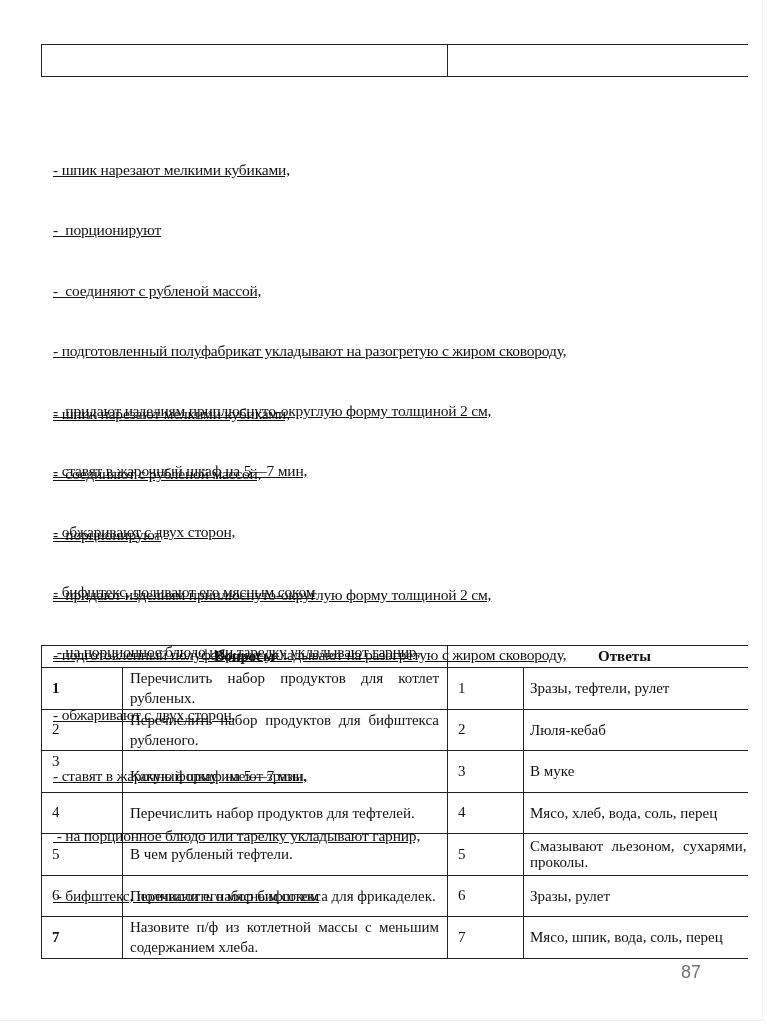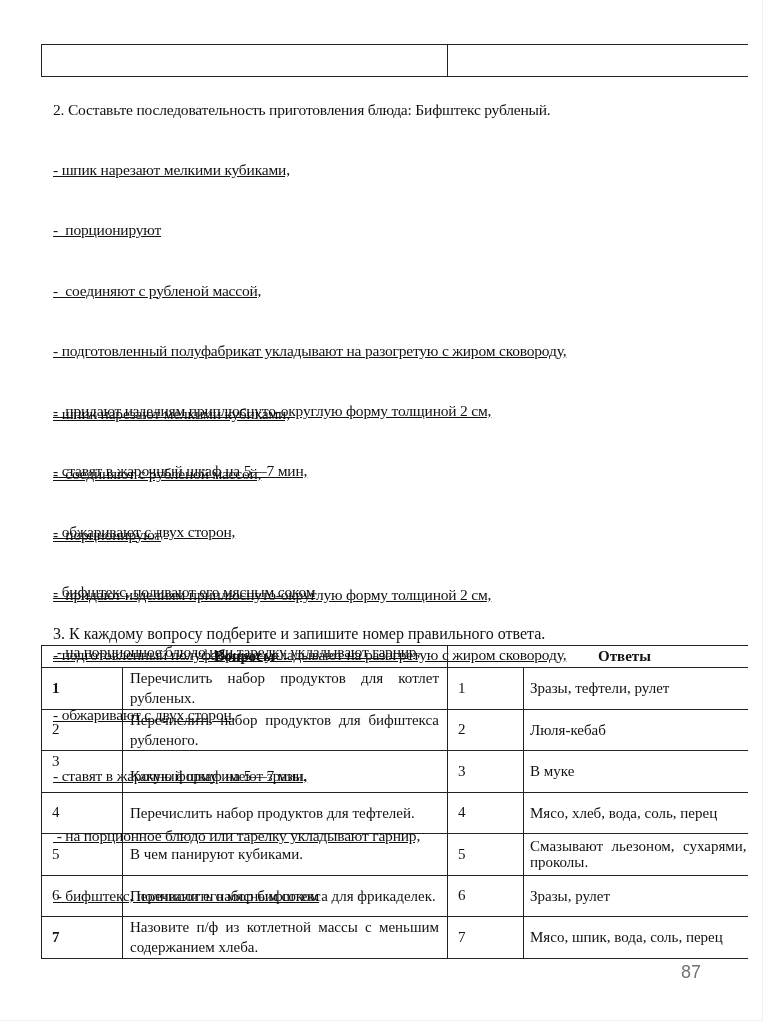--- a/index.html
+++ b/index.html
@@ -136,21 +136,20 @@
 <body>
 
 <div class="page">
   <div class="clip">
 
     <div class="top-table">
       <div class="cell left"></div>
       <div class="cell right"></div>
     </div>
 
-    <div class="text-block task2-title">2. Составьте последовательность приготовления блюда: Бифштекс рубленый.</div>
     <div class="text-block task2-list">
       <span class="line">- шпик нарезают мелкими кубиками,</span>
       <span class="line">-  порционируют</span>
       <span class="line">-  соединяют с рубленой массой,</span>
       <span class="line">- подготовленный полуфабрикат укладывают на разогретую с жиром сковороду,</span>
       <span class="line">-  придают изделиям приплюснуто-округлую форму толщиной 2 см,</span>
       <span class="line">- ставят в жарочный шкаф на 5—7 мин,</span>
       <span class="line">- обжаривают с двух сторон,</span>
       <span class="line">- бифштекс, поливают его мясным соком</span>
       <span class="line"> - на порционное блюдо или тарелку укладывают гарнир,</span>
@@ -161,21 +160,20 @@
       <span class="line">-  соединяют с рубленой массой,</span>
       <span class="line">-  порционируют</span>
       <span class="line">-  придают изделиям приплюснуто-округлую форму толщиной 2 см,</span>
       <span class="line">- подготовленный полуфабрикат укладывают на разогретую с жиром сковороду,</span>
       <span class="line">- обжаривают с двух сторон,</span>
       <span class="line">- ставят в жарочный шкаф на 5—7 мин,</span>
       <span class="line"> - на порционное блюдо или тарелку укладывают гарнир,</span>
       <span class="line"> - бифштекс, поливают его мясным соком</span>
     </div>
 
-    <div class="task3-title">3. К каждому вопросу подберите и запишите номер правильного ответа.</div>
 
     <table class="match-table">
       <colgroup>
         <col class="col-qnum">
           <col class="col-qtext">
           <col class="col-anum">
           <col class="col-atext">
       </colgroup>
       <tbody>
           <tr>
@@ -201,21 +199,21 @@
         <td class="atext"> В муке</td>
       </tr>
       <tr class="row">
         <td class="qnum">4</td>
         <td class="qtext">Перечислить набор продуктов для тефтелей.</td>
         <td class="anum">4</td>
         <td class="atext">Мясо, хлеб, вода, соль, перец</td>
       </tr>
       <tr class="row">
         <td class="qnum">5</td>
-        <td class="qtext">В чем панируют кубиками.</td>
+        <td class="qtext">В чем рубленый тефтели.</td>
         <td class="anum">5</td>
         <td class="atext wrap" style="width:208px;">Смазывают льезоном, сухарями, делают проколы.</td>
       </tr>
       <tr class="row">
         <td class="qnum">6</td>
         <td class="qtext">Перечислить набор бифштекса для фрикаделек.</td>
         <td class="anum">6</td>
         <td class="atext">Зразы, рулет</td>
       </tr>
       <tr class="row">

